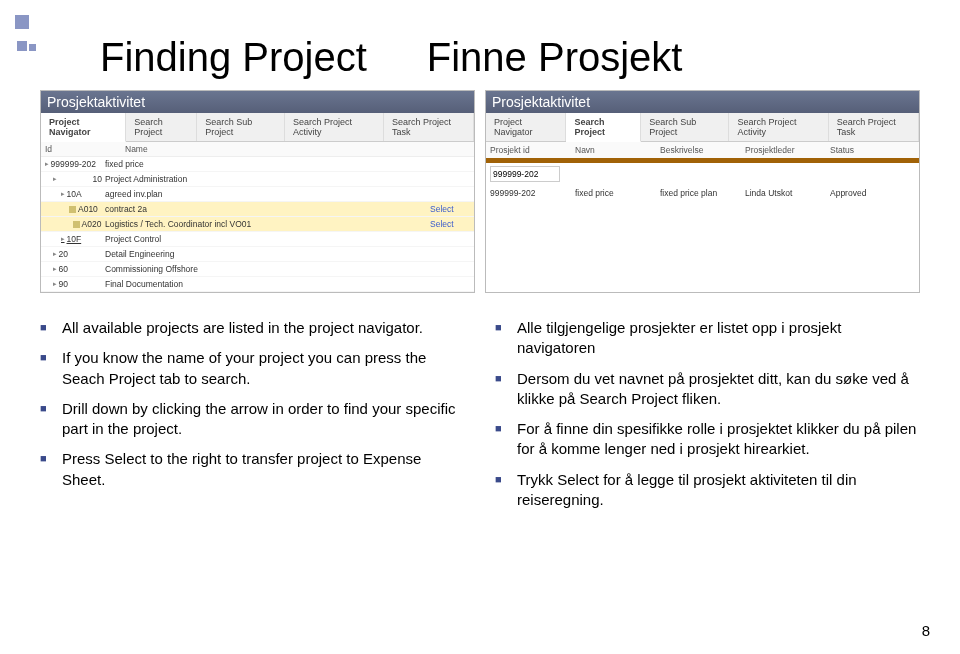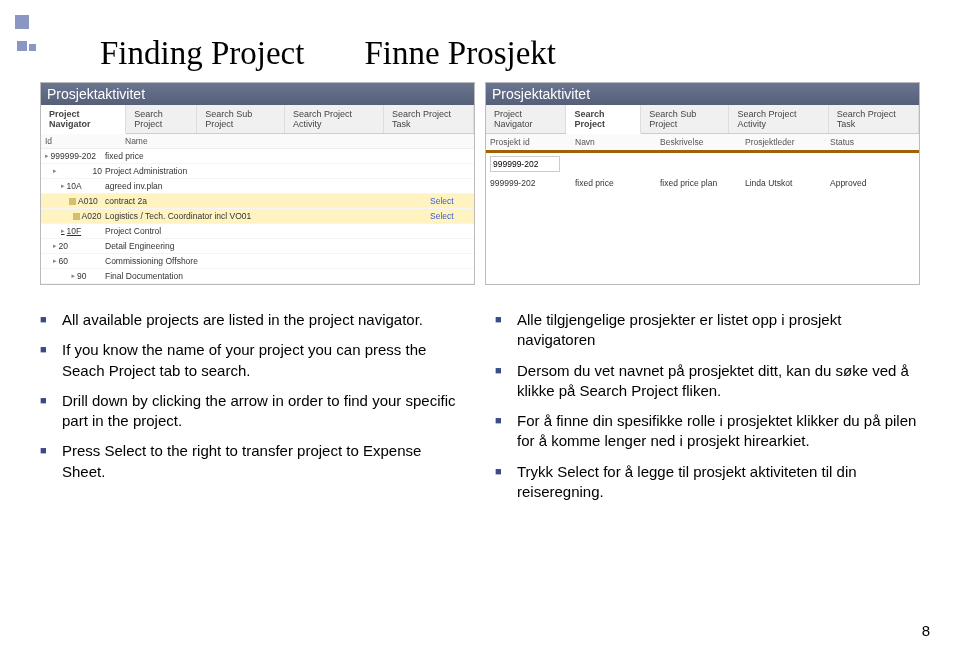--- a/index.html
+++ b/index.html
@@ -12,21 +12,21 @@
     width: 960px;
     height: 654px;
     position: relative;
   }
   .decor { position: absolute; top: 15px; left: 15px; }
   .decor-sq { display:inline-block; background:#8a96c4; margin-right:2px;}
   .sq1 { width:14px; height:14px; }
   .sq2 { width:10px; height:10px; margin-left:2px; vertical-align:bottom;}
   .sq3 { width:7px; height:7px; vertical-align:bottom;}
   .headings { display:flex; gap: 60px; margin: 15px 0 10px 60px; }
-  .headings h1 { font-size: 33px; font-weight: normal; margin:0;font-family:Liberation Serif, serif; }
+  .headings h1 { font-size: 40px; font-weight: normal; margin:0; }
   .shots { display:flex; gap:10px; margin-bottom: 25px; }
   .shot {
     border:1px solid #bbb;
     font-size: 9px;
     color:#333;
     background:#fff;
   }
   .shot-left { flex: 1 1 50%; }
   .shot-right { flex: 1 1 50%; }
   .titlebar {
@@ -54,21 +54,21 @@
   }
   .colhdr { display:flex; padding:2px 4px; font-size:8.5px; color:#555; background:#fafafa; border-bottom:1px solid #eee;}
   .colhdr span { flex:1; }
   .row { display:flex; padding:2px 4px; font-size:8.5px; align-items:center; border-bottom:1px solid #f5f5f5;}
   .row.hl { background:#fff3c2; }
   .row .c1 { width:60px; display:flex; align-items:center; gap:2px;}
   .row .c2 { flex:1; }
   .row .c3 { width:40px; color:#3a5bcc; }
   .tree-arrow { font-size:7px; color:#888; }
   .sq-icon { width:7px; height:7px; background:#d0c070; display:inline-block; }
-  .shot-right .colhdr2 { display:flex; font-size:8.5px; color:#555; background:#fafafa; border-bottom:3px solid #a16207; padding:3px 4px;}
+  .shot-right .colhdr2 { display:flex; font-size:8.5px; color:#555; background:#fafafa; border-bottom:5px solid #a16207; padding:3px 4px;}
   .shot-right .colhdr2 span{ flex:1; }
   .shot-right .input-row { padding:3px 4px; }
   .shot-right .input-row input{ border:1px solid #ccc; font-size:8.5px; padding:2px; width:70px;}
   .shot-right .resrow { display:flex; padding:3px 4px; font-size:8.5px; }
   .shot-right .resrow span{ flex:1; }
   .bullets { display:flex; gap:30px; }
   .bullets ul { flex:1; list-style:none; padding:0; margin:0; }
   .bullets li { position:relative; padding-left:22px; margin-bottom:10px; font-size:15px; line-height:1.35; }
   .bullets li::before { content:"■"; position:absolute; left:0; top:2px; font-size:11px; color:#3a4a8a;}
   .page-num { position:absolute; bottom:15px; right:30px; font-size:15px; }
@@ -160,21 +160,21 @@
         </div>
         <div class="row">
           <div class="c1" style="padding-left: 8px;">
             <span class="tree-arrow">▸</span>
             <span>60</span>
           </div>
           <div class="c2">Commissioning Offshore</div>
           <div class="c3"></div>
         </div>
         <div class="row">
-          <div class="c1" style="padding-left: 8px; justify-content: center;">
+          <div class="c1" style="padding-left: 8px;">
             <span class="tree-arrow">▸</span>
             <span>90</span>
           </div>
           <div class="c2">Final Documentation</div>
           <div class="c3"></div>
         </div>
       </div>
   </div>
 
   <div class="shot shot-right">

